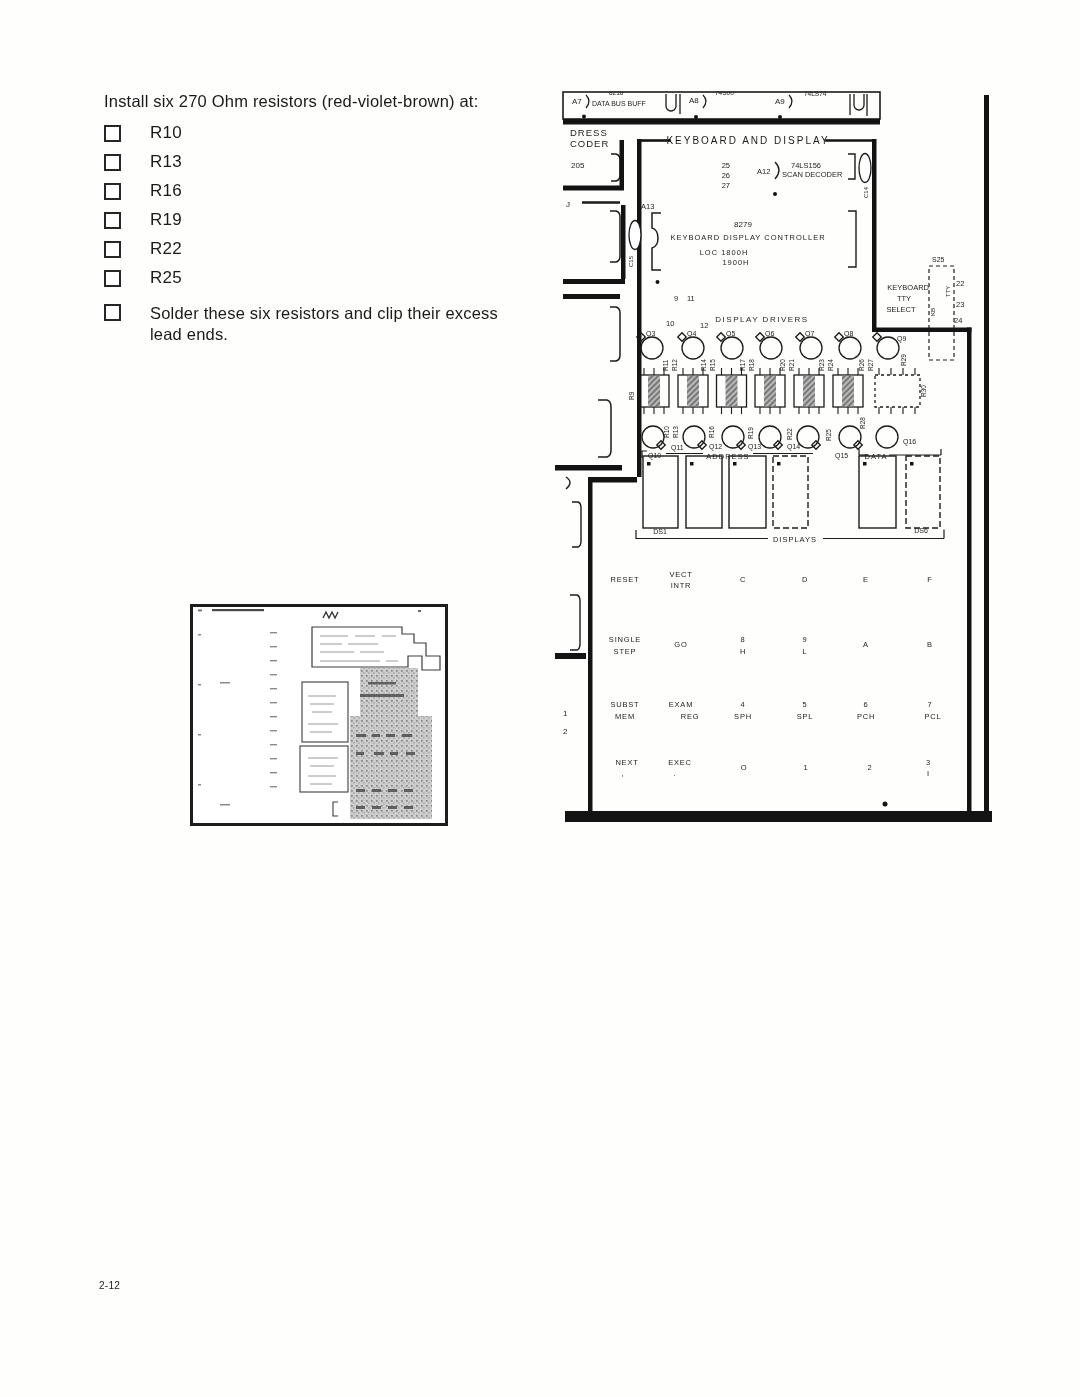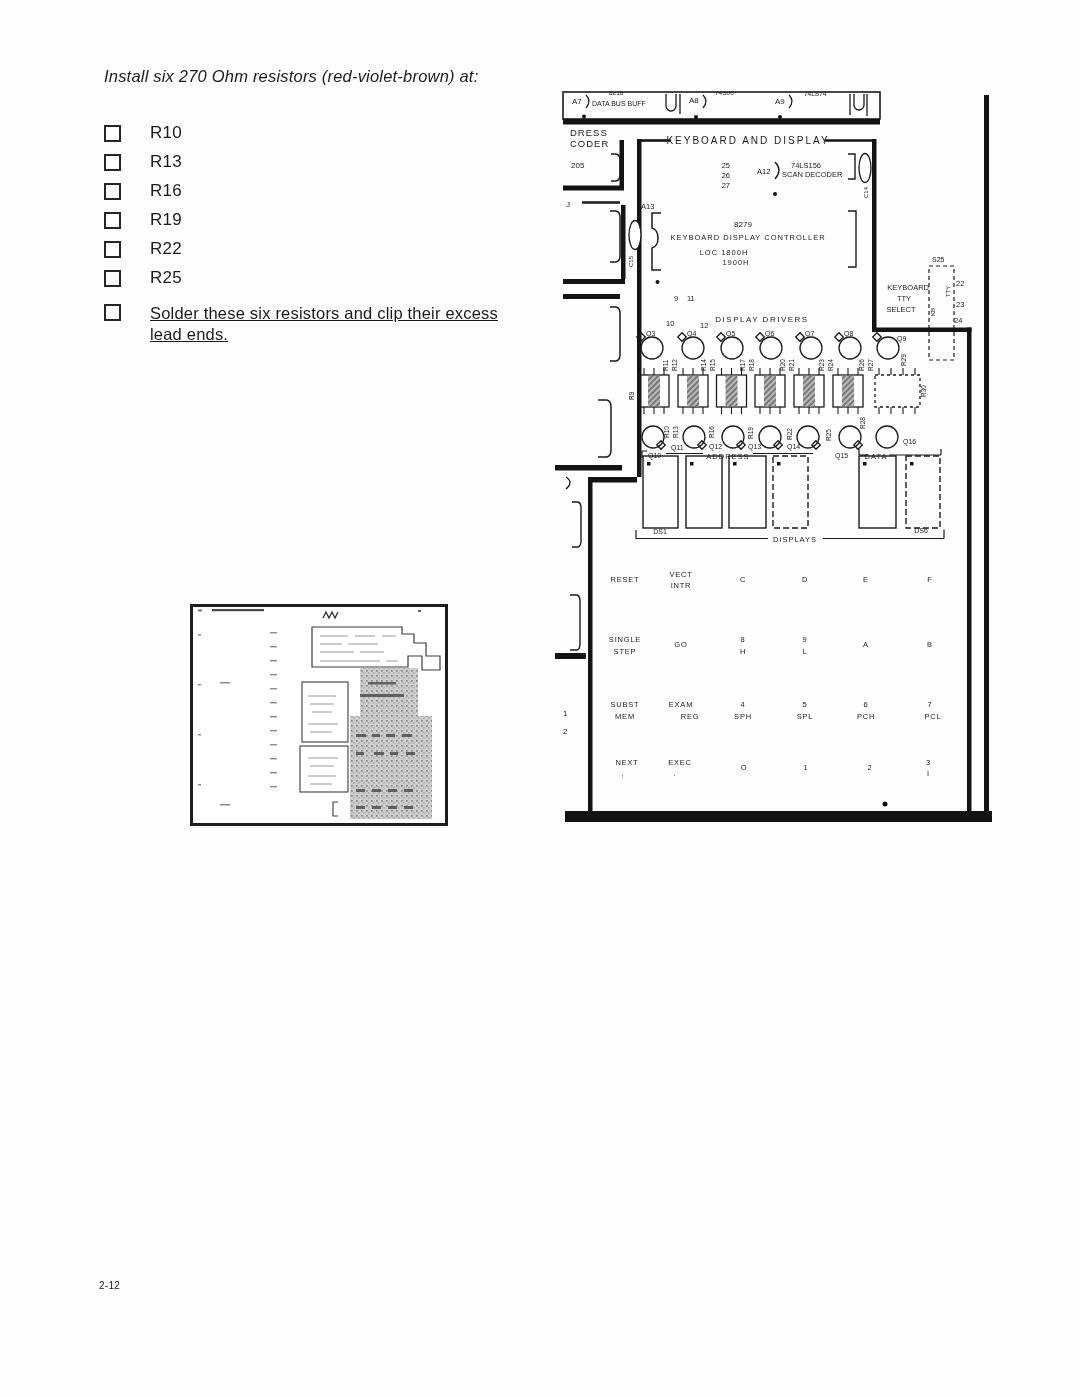--- a/index.html
+++ b/index.html
@@ -1,25 +1,25 @@
 <!DOCTYPE html>
 <html><head>
 <meta charset="utf-8">
 <style>
   html,body{margin:0;padding:0;}
   body{
     width:1080px;height:1397px;position:relative;background:#fefefd;
     font-family:"Liberation Sans", sans-serif;color:#1a1a1a;overflow:hidden;
   }
   .abs{position:absolute;}
-  .intro{left:104px;top:67px;font-size:16.5px;letter-spacing:.2px;width:480px;font-style:italic;}
+  .intro{left:104px;top:92px;font-size:16.5px;letter-spacing:.2px;width:480px;}
   .chk-row{position:absolute;left:104px;display:flex;align-items:flex-start;}
   .chk-box{width:13px;height:13px;border:2px solid #262626;flex:0 0 auto;margin-top:1px;background:#fff;}
   .chk-label{margin-left:29px;font-size:17px;letter-spacing:.3px;line-height:17px;}
-  .chk-text{margin-left:29px;font-size:16.5px;line-height:20.5px;width:400px;letter-spacing:.2px;text-decoration:underline;}
+  .chk-text{margin-left:29px;font-size:16.5px;line-height:20.5px;width:400px;letter-spacing:.2px;}
   .pagenum{left:99px;top:1280px;font-size:10px;letter-spacing:.3px;}
   svg text{fill:#1b1b1b;font-family:"Liberation Sans", sans-serif;}
   .t7{font-size:7px;}
   .t75{font-size:7.5px;}
   .t8{font-size:8px;}
   .t65{font-size:6.5px;}
   .t6{font-size:6px;}
   .ttl{font-size:10px;letter-spacing:2px;}
   .ls1{letter-spacing:1px;}
   .ls15{letter-spacing:1.5px;}

